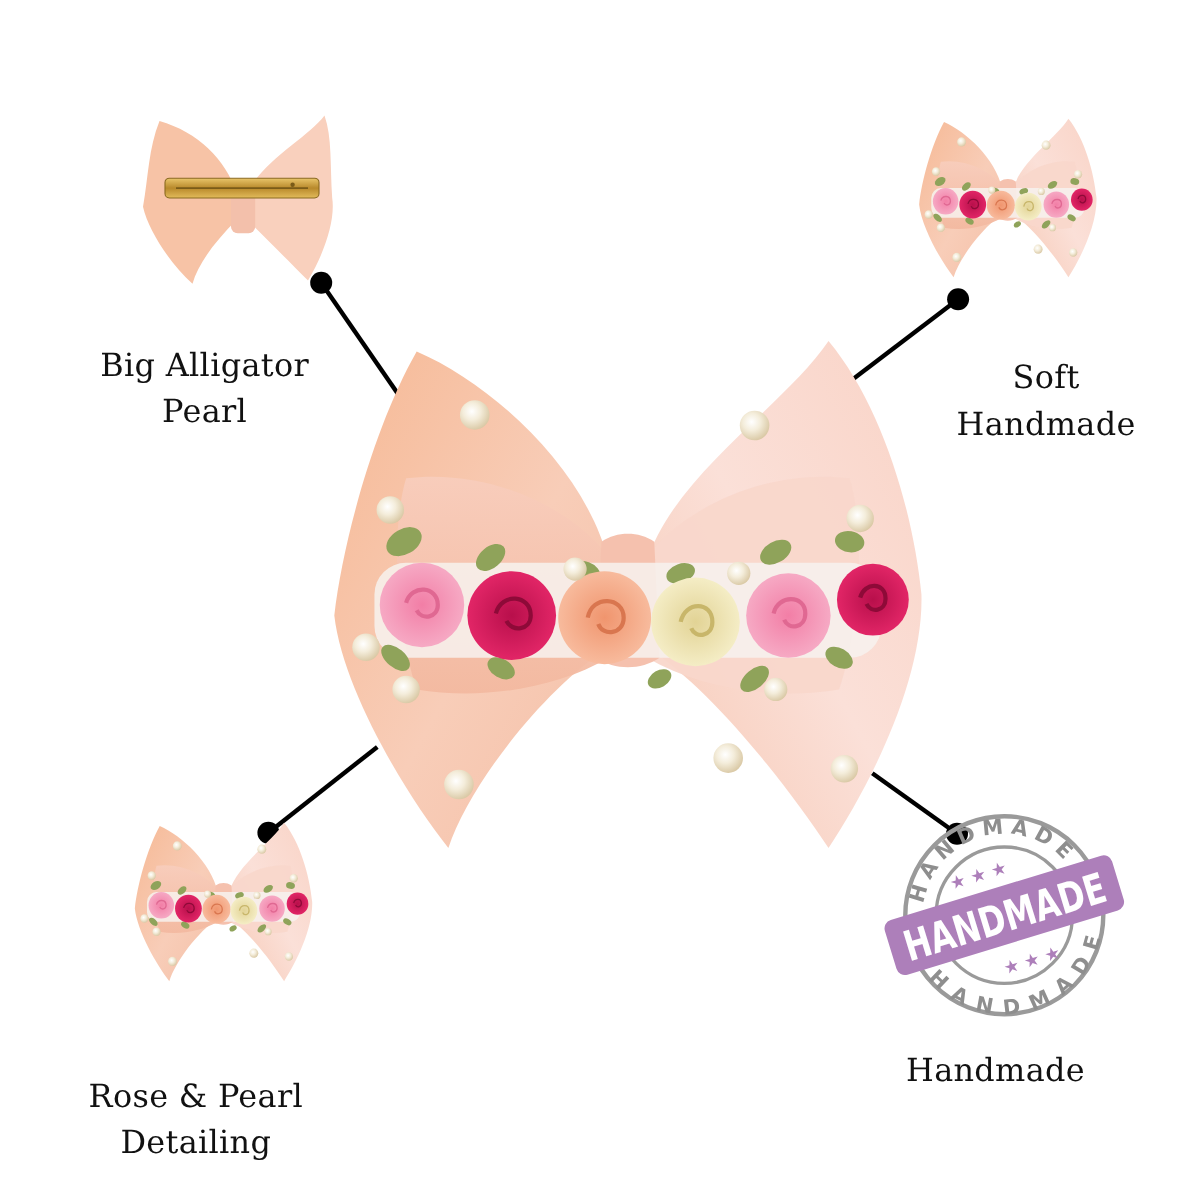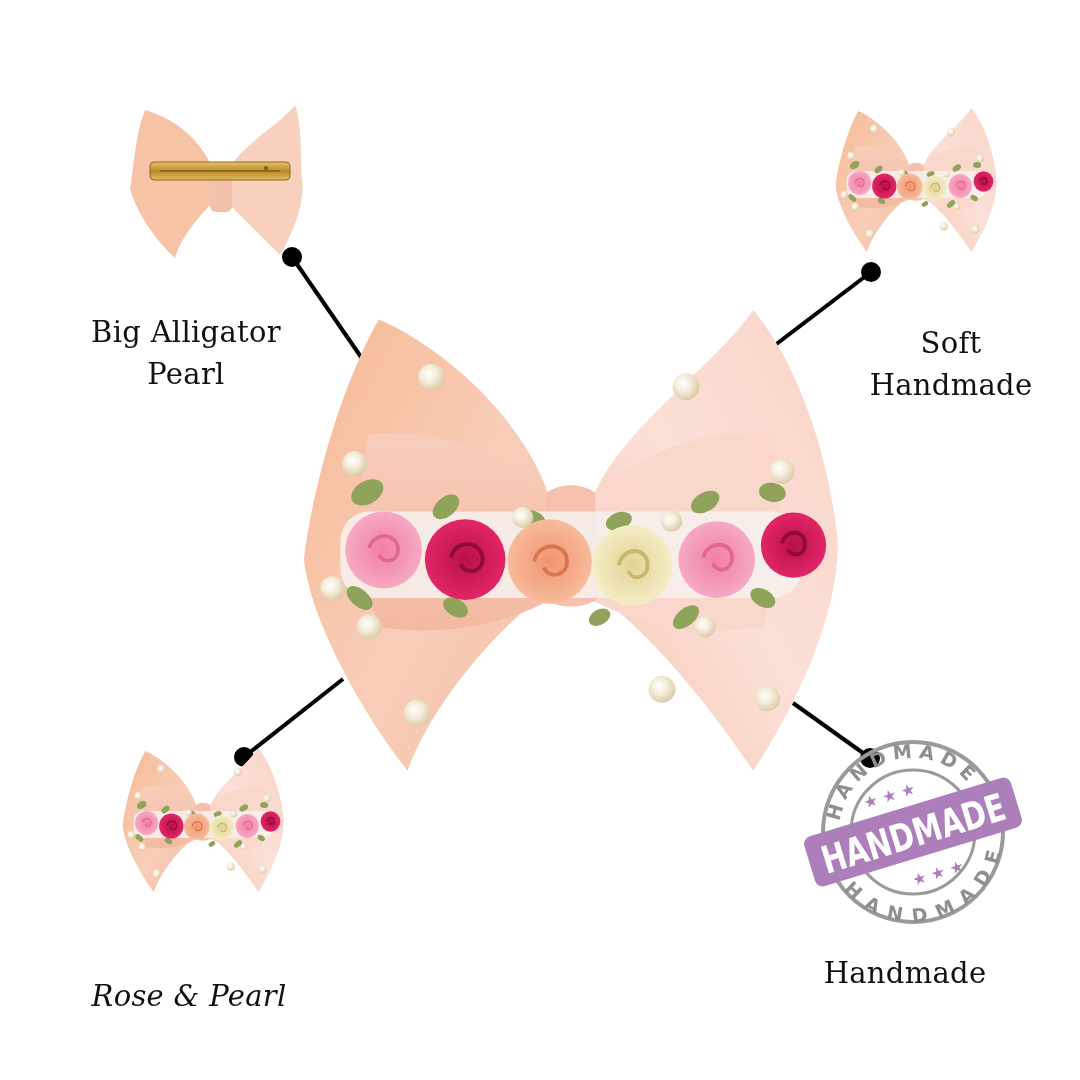--- a/index.html
+++ b/index.html
@@ -10,21 +10,21 @@
       font-family: "DejaVu Serif", "Liberation Serif", serif;
       font-size: 29px;
       line-height: 42px;
       color: #111111;
       text-align: center;
       letter-spacing: 0.3px;
     }
     .label span { display: block; }
     .lbl-clip { left: 66px; top: 311px; width: 240px; }
     .lbl-leather { left: 831px; top: 322px; width: 240px; }
-    .lbl-rose { left: 69px; top: 975px; width: 240px; font-style: italic; }
+    .lbl-rose { left: 58px; top: 975px; width: 240px; }
     .lbl-hand { left: 790px; top: 952px; width: 230px; }
     svg text { font-family: "DejaVu Sans", "Liberation Sans", sans-serif; }
   </style>
 </head>
 <body>
 
 <svg class="canvas" viewBox="0 0 1080 1080" xmlns="http://www.w3.org/2000/svg">
   <defs>
     <linearGradient id="peachL" x1="0" y1="0" x2="1" y2="1">
       <stop offset="0" stop-color="#f6b995"></stop>
@@ -189,16 +189,17 @@
 <div class="label lbl-clip">
   <span>Big Alligator</span>
   <span>Pearl</span>
 </div>
 <div class="label lbl-leather">
   <span>Soft</span>
   <span>Handmade</span>
 </div>
 <div class="label lbl-rose">
   <span>Rose &amp; Pearl</span>
+  <span>Detailing</span>
 </div>
 <div class="label lbl-hand">
   <span>Handmade</span>
 </div>
 
 </body></html>

